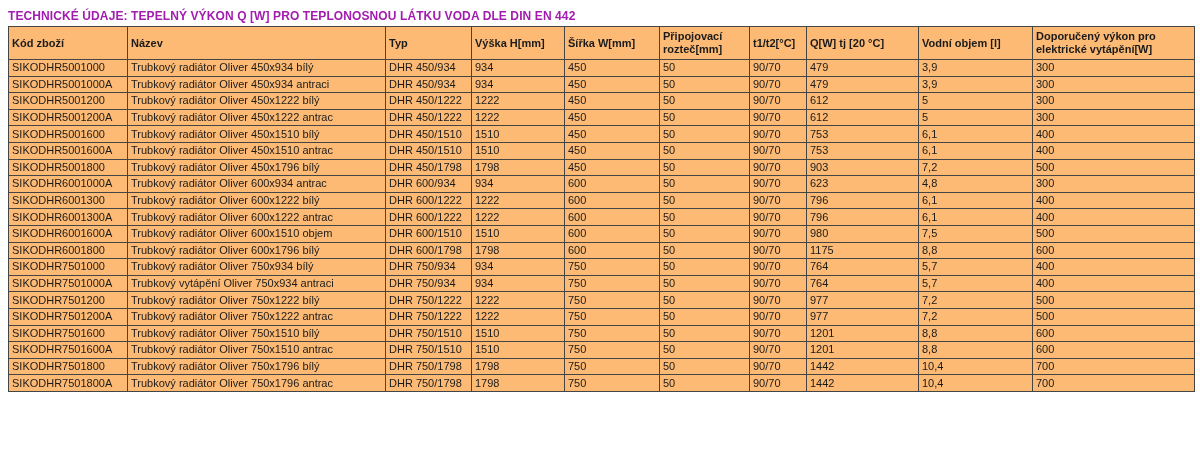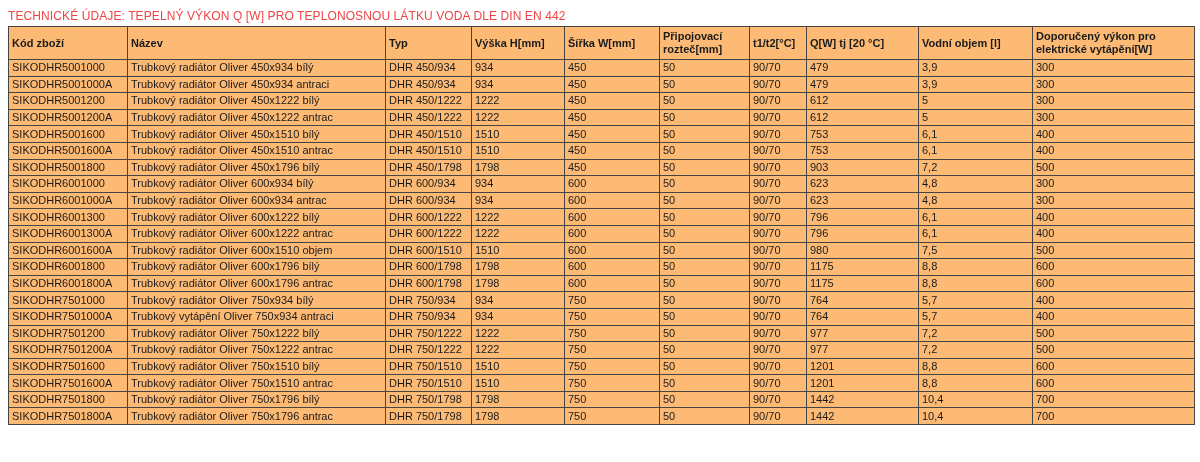--- a/index.html
+++ b/index.html
@@ -14,22 +14,22 @@
   .page {
     width: 1200px;
     height: 462px;
     position: relative;
     background: #ffffff;
   }
   .doc-title {
     margin: 0;
     padding: 9px 0 3px 8px;
     font-size: 12px;
-    font-weight: normal;
-    color: #ef4444;
+    font-weight: bold;
+    color: #a21caf;
     letter-spacing: 0.1px;
     white-space: nowrap;
   }
   table.data-table {
     border-collapse: collapse;
     table-layout: fixed;
     margin-left: 8px;
     width: 1186px;
     background: #fdba74;
   }
@@ -170,32 +170,20 @@
           <td>DHR 450/1798</td>
           <td>1798</td>
           <td>450</td>
           <td>50</td>
           <td>90/70</td>
           <td>903</td>
           <td>7,2</td>
           <td>500</td>
         </tr>
         <tr>
-          <td>SIKODHR6001000</td>
-          <td>Trubkový radiátor Oliver 600x934 bílý</td>
-          <td>DHR 600/934</td>
-          <td>934</td>
-          <td>600</td>
-          <td>50</td>
-          <td>90/70</td>
-          <td>623</td>
-          <td>4,8</td>
-          <td>300</td>
-        </tr>
-        <tr>
           <td>SIKODHR6001000A</td>
           <td>Trubkový radiátor Oliver 600x934 antrac</td>
           <td>DHR 600/934</td>
           <td>934</td>
           <td>600</td>
           <td>50</td>
           <td>90/70</td>
           <td>623</td>
           <td>4,8</td>
           <td>300</td>
@@ -232,32 +220,20 @@
           <td>600</td>
           <td>50</td>
           <td>90/70</td>
           <td>980</td>
           <td>7,5</td>
           <td>500</td>
         </tr>
         <tr>
           <td>SIKODHR6001800</td>
           <td>Trubkový radiátor Oliver 600x1796 bílý</td>
-          <td>DHR 600/1798</td>
-          <td>1798</td>
-          <td>600</td>
-          <td>50</td>
-          <td>90/70</td>
-          <td>1175</td>
-          <td>8,8</td>
-          <td>600</td>
-        </tr>
-        <tr>
-          <td>SIKODHR6001800A</td>
-          <td>Trubkový radiátor Oliver 600x1796 antrac</td>
           <td>DHR 600/1798</td>
           <td>1798</td>
           <td>600</td>
           <td>50</td>
           <td>90/70</td>
           <td>1175</td>
           <td>8,8</td>
           <td>600</td>
         </tr>
         <tr>

